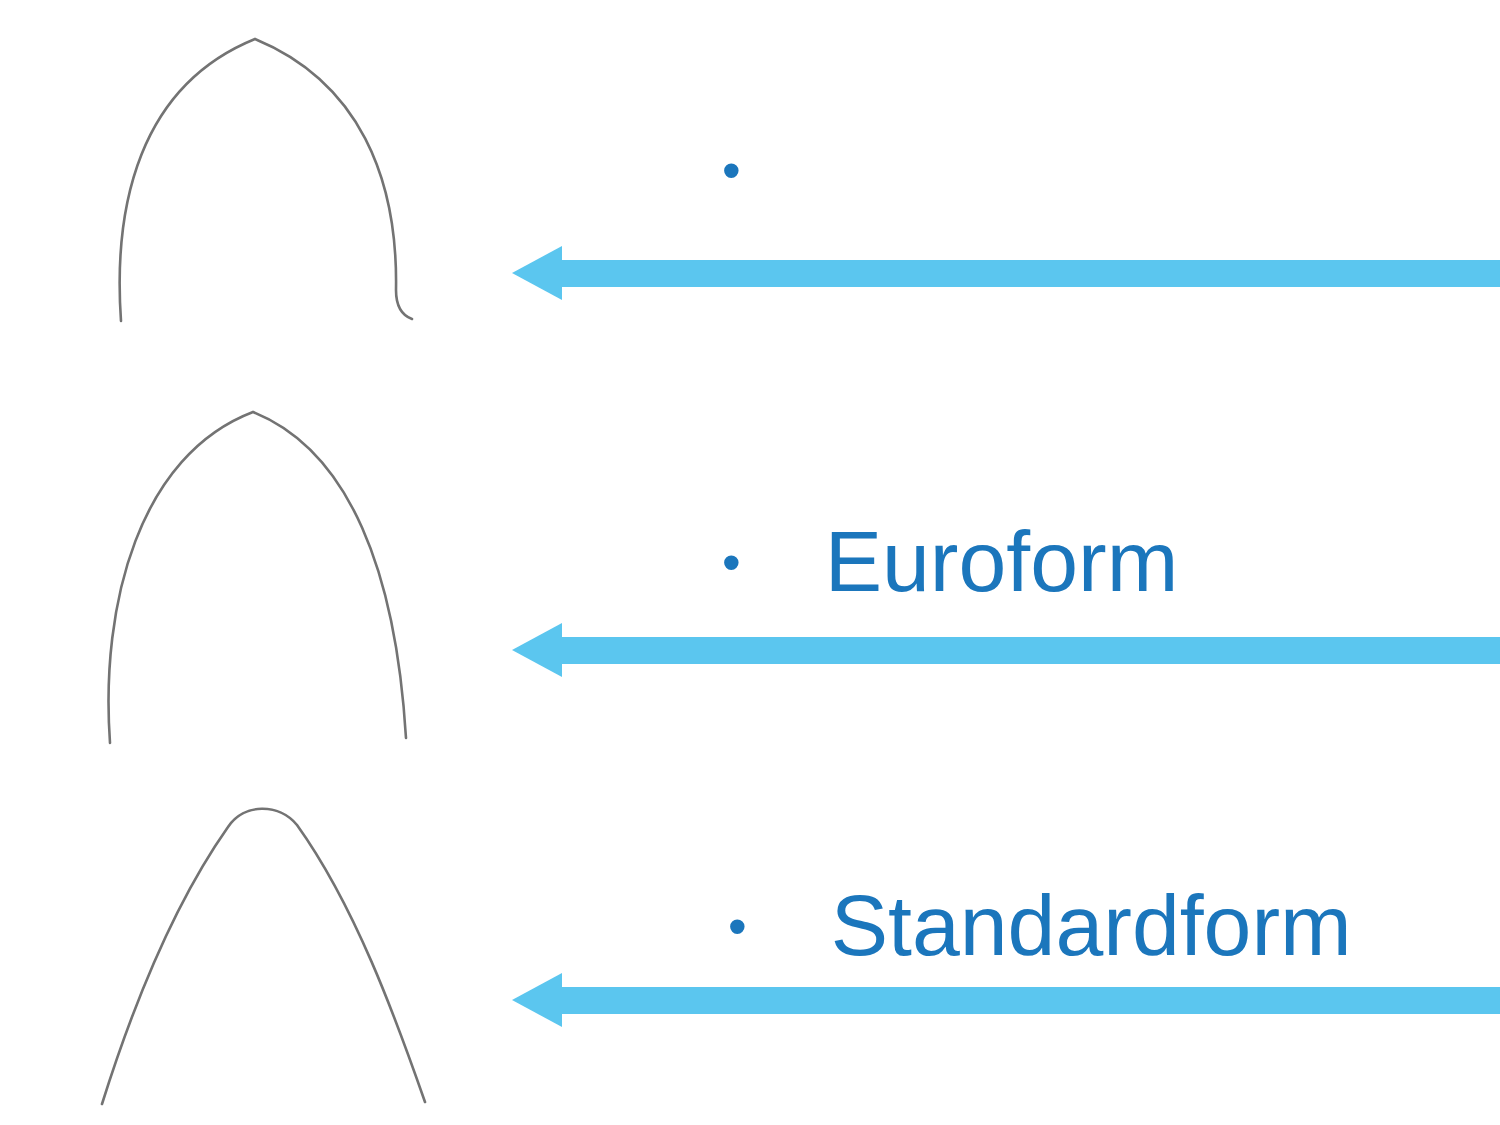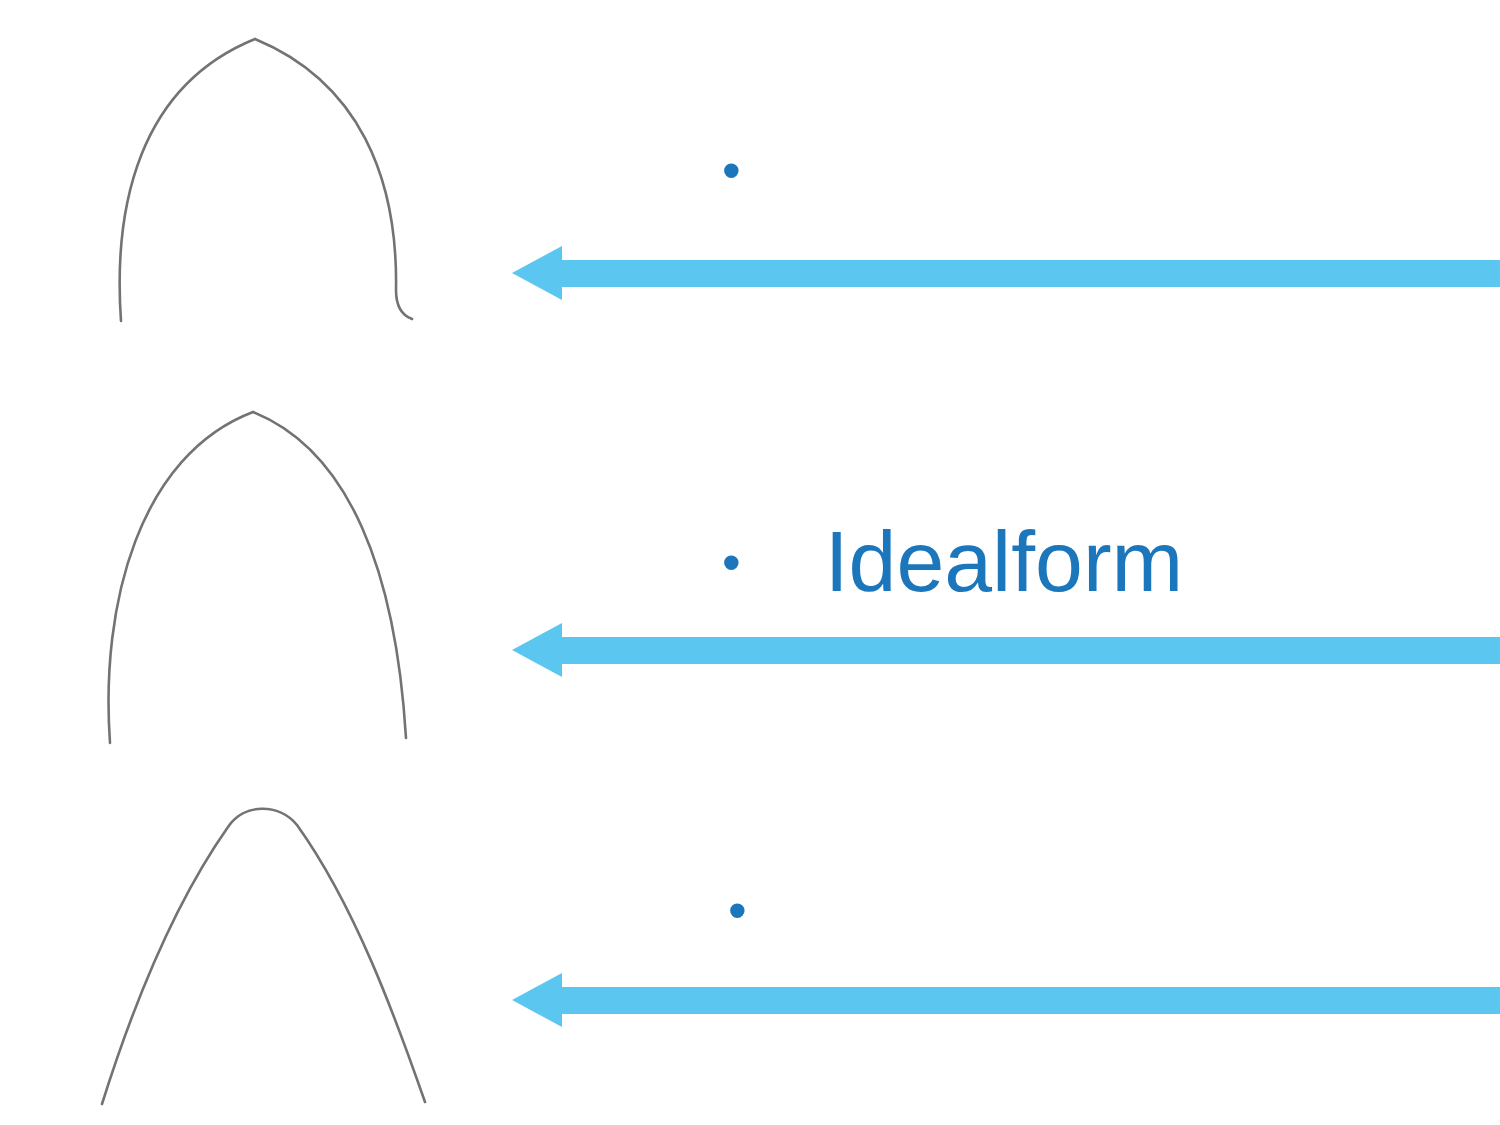--- a/index.html
+++ b/index.html
@@ -90,31 +90,32 @@
   <div class="arrow arrow-1">
     <span class="head"></span>
     <span class="shaft"></span>
   </div>
 
   <svg class="arch svg-2" viewBox="0 0 330 345" aria-hidden="true">
     <path d="M 12 340 C 2 200 42 52 155 9 C 252 48 298 170 308 335"></path>
   </svg>
   <div class="label label-2">
     <span class="bullet">•</span>
-    <span class="text">Idealform</span>
+    <span class="text">Euroform</span>
   </div>
   <div class="arrow arrow-2">
     <span class="head"></span>
     <span class="shaft"></span>
   </div>
 
   <svg class="arch svg-3" viewBox="0 0 340 318" aria-hidden="true">
     <path d="M 7 314 C 34 228 76 118 133 37 C 149 13 184 13 202 35 C 260 116 300 226 330 312"></path>
   </svg>
   <div class="label label-3">
     <span class="bullet">•</span>
+    <span class="text">Standardform</span>
   </div>
   <div class="arrow arrow-3">
     <span class="head"></span>
     <span class="shaft"></span>
   </div>
 
 </div>
 
 </body></html>

